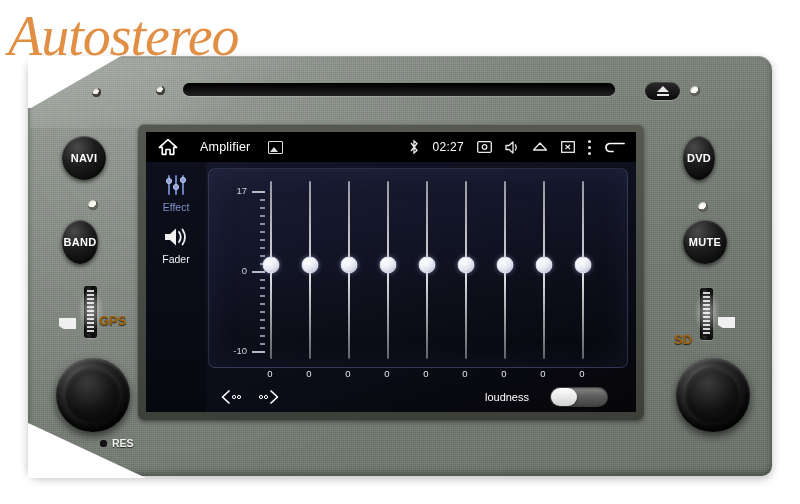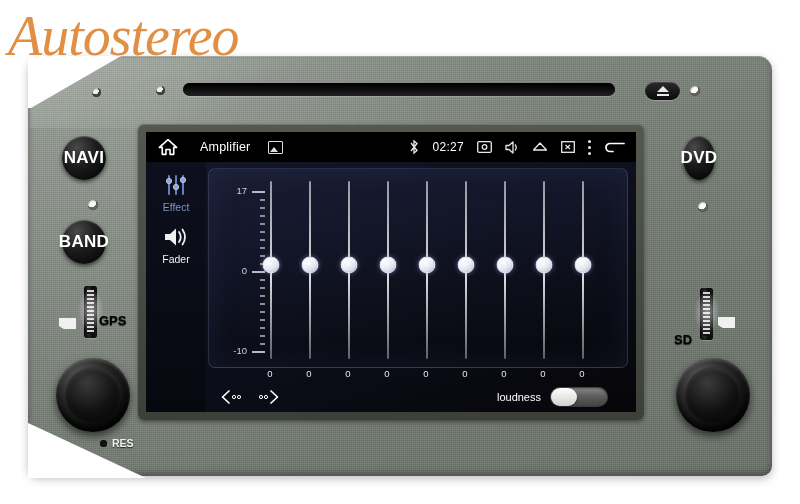--- a/index.html
+++ b/index.html
@@ -144,35 +144,35 @@
   .arrow-l,.arrow-r{display:flex;align-items:center;color:#fff;}
   .arrow-l{margin-left:12px;} .arrow-r{margin-left:10px;}
   .preset-btn{
     margin-left:10px;width:80px;height:20px;border-radius:4px;
     border:1px solid #8d8d8d;
     background:linear-gradient(180deg,#f4f4f4 0%,#dcdcdc 48%,#c6c6c6 52%,#ececec 100%);
     color:#111;font-size:11px;display:flex;align-items:center;justify-content:center;
     box-shadow:0 0 0 1px rgba(40,40,40,.75), 0 1px 2px rgba(0,0,0,.6);
   }
   .loud-wrap{margin-left:auto;display:flex;align-items:center;padding-right:18px;}
-  .loud-lbl{color:#fff;font-size:11px;margin-right:9px;}
+  .loud-lbl{color:#fff;font-size:11px;margin-right:21px;}
   .toggle{width:58px;height:20px;border-radius:10px;position:relative;
     background:linear-gradient(180deg,#8b8b8b 0%,#5e5e5e 45%,#3f3f3f 100%);
     box-shadow:inset 0 1px 2px rgba(0,0,0,.7);}
   .toggle .tk{position:absolute;left:1px;top:1px;width:26px;height:18px;border-radius:9px;
     background:linear-gradient(180deg,#ffffff,#e6e6e6 55%,#cfcfcf);
     box-shadow:0 1px 2px rgba(0,0,0,.55);}
 
   
   .rbtn{
     position:absolute;border-radius:50%;
     background:radial-gradient(circle at 34% 26%, #4a4a4a 0%, #1d1d1d 42%, #000 100%);
     box-shadow:0 2px 4px rgba(0,0,0,.6), inset 0 1px 1px rgba(255,255,255,.22);
     color:#fff;display:flex;align-items:center;justify-content:center;
-    font-size:17px;font-weight:bold;letter-spacing:.3px;
+    font-size:11px;font-weight:bold;letter-spacing:.3px;
   }
   .knob-big{
     position:absolute;width:74px;height:74px;border-radius:50%;
     background:radial-gradient(circle at 34% 26%, #595959 0%, #262626 38%, #090909 72%, #000 100%);
     box-shadow:0 4px 8px rgba(0,0,0,.6), inset 0 2px 3px rgba(255,255,255,.2), inset 0 -4px 6px rgba(0,0,0,.8);
   }
   .knob-big::after{
     content:"";position:absolute;left:9px;top:9px;width:56px;height:56px;border-radius:50%;
     background:radial-gradient(circle at 40% 28%, #3a3a3a 0%, #111 55%, #000 100%);
     box-shadow:inset 0 2px 4px rgba(255,255,255,.12);
@@ -182,21 +182,21 @@
     position:absolute;width:13px;height:52px;border-radius:3px;
     background:linear-gradient(90deg,#0d0d0d,#2a2a2a 35%,#0a0a0a 70%,#1a1a1a);
     box-shadow:inset 0 0 3px rgba(0,0,0,.9), 0 1px 0 rgba(255,255,255,.2);
   }
   .card-slot i{position:absolute;left:3px;top:4px;width:7px;height:44px;
     background:repeating-linear-gradient(180deg,#e9e9e9 0 2px, #101010 2px 4px);opacity:.9;}
   .slot-lens{position:absolute;width:26px;height:40px;border-radius:50%/60%;
     background:radial-gradient(ellipse at 50% 45%, rgba(255,255,255,.55), rgba(255,255,255,0) 70%);
     pointer-events:none;}
 
-  .lbl{position:absolute;color:#000000;font-size:13px;font-weight:bold;text-shadow:0 1px 1px rgba(0,0,0,.7);}
+  .lbl{position:absolute;color:#a16207;font-size:13px;font-weight:bold;text-shadow:0 1px 1px rgba(0,0,0,.7);}
   .lbl-sm{position:absolute;color:#f0f0f0;font-size:10.5px;font-weight:bold;text-shadow:0 1px 1px rgba(0,0,0,.7);}
   .sd-ico{position:absolute;width:17px;height:11px;background:#f0f0f0;
     clip-path:polygon(0 0,72% 0,100% 28%,100% 100%,0 100%);
     transform:rotate(180deg);box-shadow:0 1px 1px rgba(0,0,0,.5);}
   .res-dot{position:absolute;width:7px;height:7px;border-radius:50%;background:#141414;box-shadow:inset 0 0 2px #000;}
 
   
   .watermark{
     position:absolute;left:8px;top:4px;
     font-family:"Liberation Serif",serif;font-style:italic;font-size:56px;
@@ -223,37 +223,40 @@
       <i class="eject-tri"></i>
         <i class="eject-bar"></i>
     </span>
   </div>
   <div class="led" style="left:690px;top:86px;"></div>
 
   <div class="rbtn" style="left:62px;top:136px;width:44px;height:44px;">
     <span>NAVI</span>
   </div>
   <div class="led" style="left:88px;top:200px;"></div>
-  <div class="rbtn" style="left:62px;top:220px;width:44px;height:44px;">
+  <div class="rbtn" style="left:62px;top:220px;width:36px;height:44px;">
     <span>BAND</span>
   </div>
   <div class="card-slot" style="left:84px;top:286px;">
       <i></i>
     </div>
   <div class="slot-lens" style="left:78px;top:292px;"></div>
   <div class="sd-ico" style="left:59px;top:318px;"></div>
   <div class="lbl" style="left:99px;top:313px;">GPS</div>
   <div class="knob-big" style="left:56px;top:358px;"></div>
   <div class="res-dot" style="left:100px;top:440px;"></div>
   <div class="lbl-sm" style="left:112px;top:437px;">RES</div>
 
   <div class="rbtn" style="left:683px;top:136px;width:32px;height:44px;">
     <span>DVD</span>
   </div>
   <div class="led" style="left:698px;top:202px;"></div>
+  <div class="rbtn" style="left:683px;top:220px;width:44px;height:44px;">
+    <span>MUTE</span>
+  </div>
   <div class="card-slot" style="left:700px;top:288px;">
       <i></i>
     </div>
   <div class="slot-lens" style="left:694px;top:294px;"></div>
   <div class="lbl" style="left:674px;top:313px;margin-top:19px;">SD</div>
   <div class="sd-ico" style="left:718px;top:317px;"></div>
   <div class="knob-big" style="left:676px;top:358px;"></div>
 
   <div class="bezel"></div>
 

